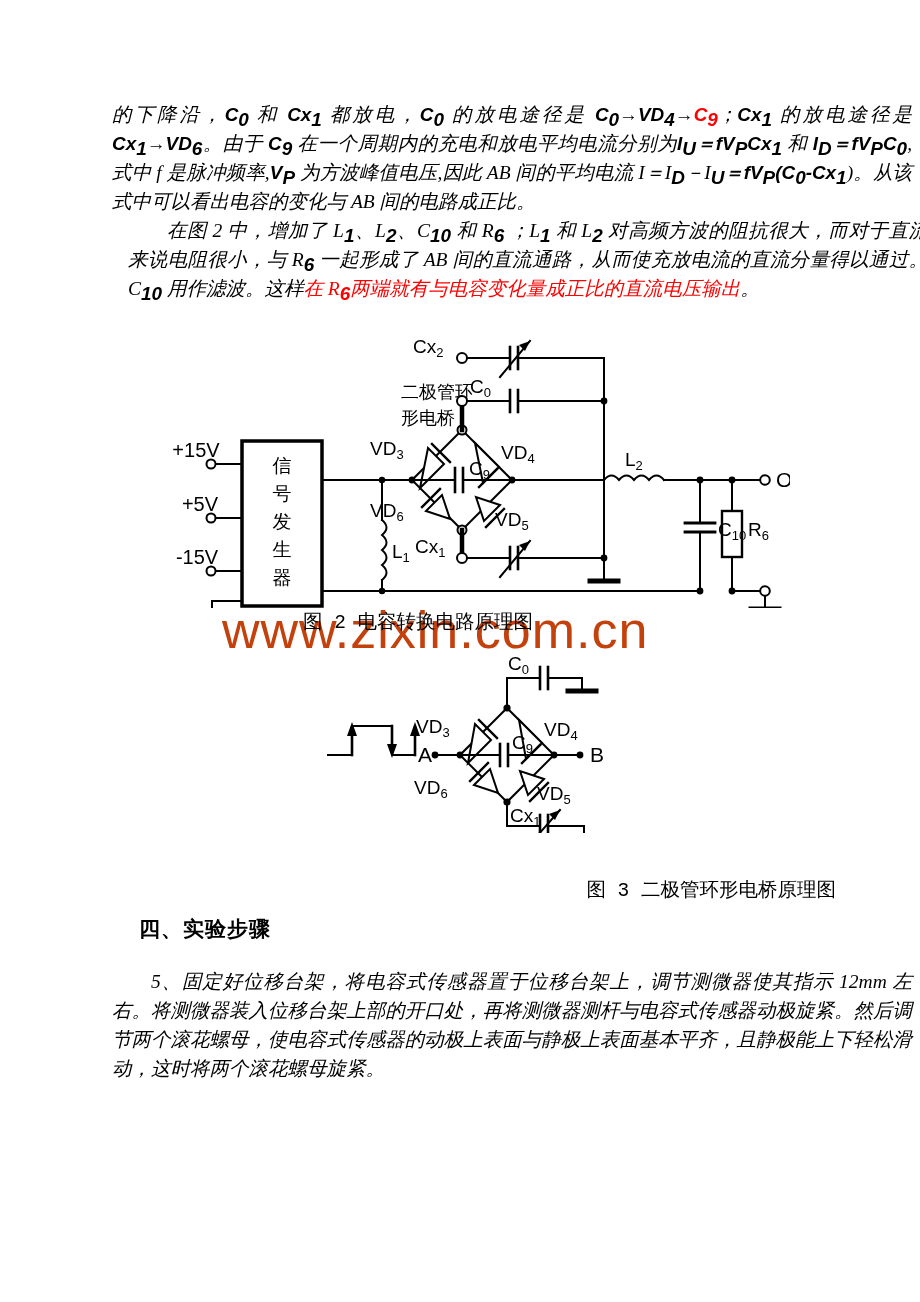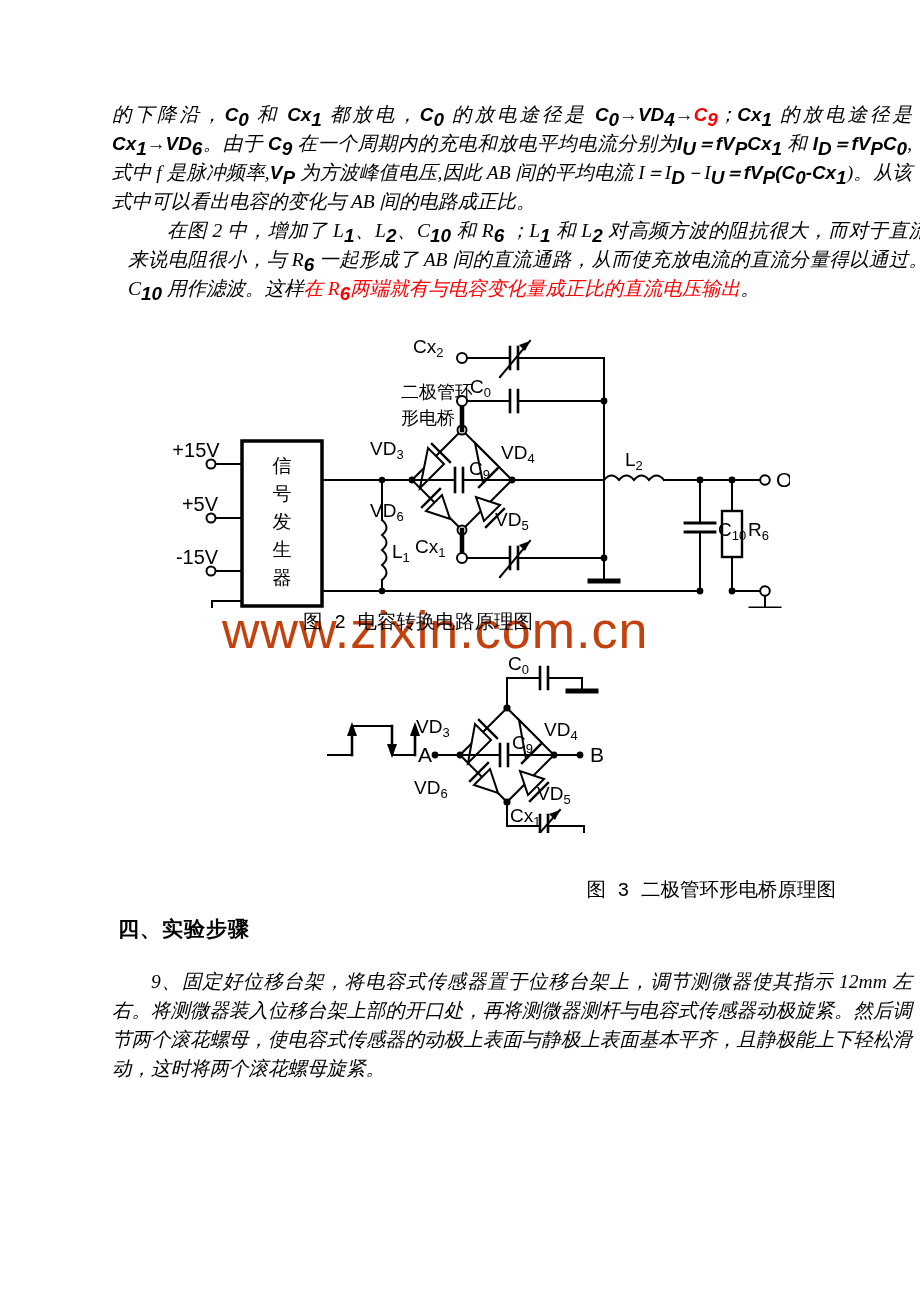--- a/index.html
+++ b/index.html
@@ -40,21 +40,21 @@
     position: relative;
     top: 0.28em;
   }
   .lat {
     font-family: "Liberation Sans", "DejaVu Sans", sans-serif;
     font-weight: bold;
     font-size: 0.97em;
   }
   .heading {
     position: absolute;
-    left: 118px;
+    left: 139px;
     font-family: Liberation Mono, monospace;
     font-weight: bold;
     font-size: 21px;
     letter-spacing: 1px;
   }
   .caption {
     position: absolute;
     width: 836px;
     left: 0;
     text-align: center;
@@ -336,17 +336,17 @@
         <text x="215" y="152" font-size="19"><tspan>VD</tspan><tspan font-size="13" dy="4">5</tspan></text>
         <text x="92" y="146" font-size="19"><tspan>VD</tspan><tspan font-size="13" dy="4">6</tspan></text>
       </g>
     </svg>
   </div>
 
   <div class="caption" style="top:876px;text-align:right;">图 3  二极管环形电桥原理图</div>
 
   <div class="heading" style="top:915px;">四、实验步骤</div>
 
-  <div class="body-text para-indent" style="top:967px;">9、固定好位移台架，将电容式传感器置于位移台架上，调节测微器使其指示 12mm 左右。将测微器装入位移台架上部的开口处，再将测微器测杆与电容式传感器动极旋紧。然后调节两个滚花螺母，使电容式传感器的动极上表面与静极上表面基本平齐，且静极能上下轻松滑动，这时将两个滚花螺母旋紧。</div>
+  <div class="body-text para-indent" style="top:967px;">5、固定好位移台架，将电容式传感器置于位移台架上，调节测微器使其指示 12mm 左右。将测微器装入位移台架上部的开口处，再将测微器测杆与电容式传感器动极旋紧。然后调节两个滚花螺母，使电容式传感器的动极上表面与静极上表面基本平齐，且静极能上下轻松滑动，这时将两个滚花螺母旋紧。</div>
 
 
 
 </div>
 
 </body></html>

